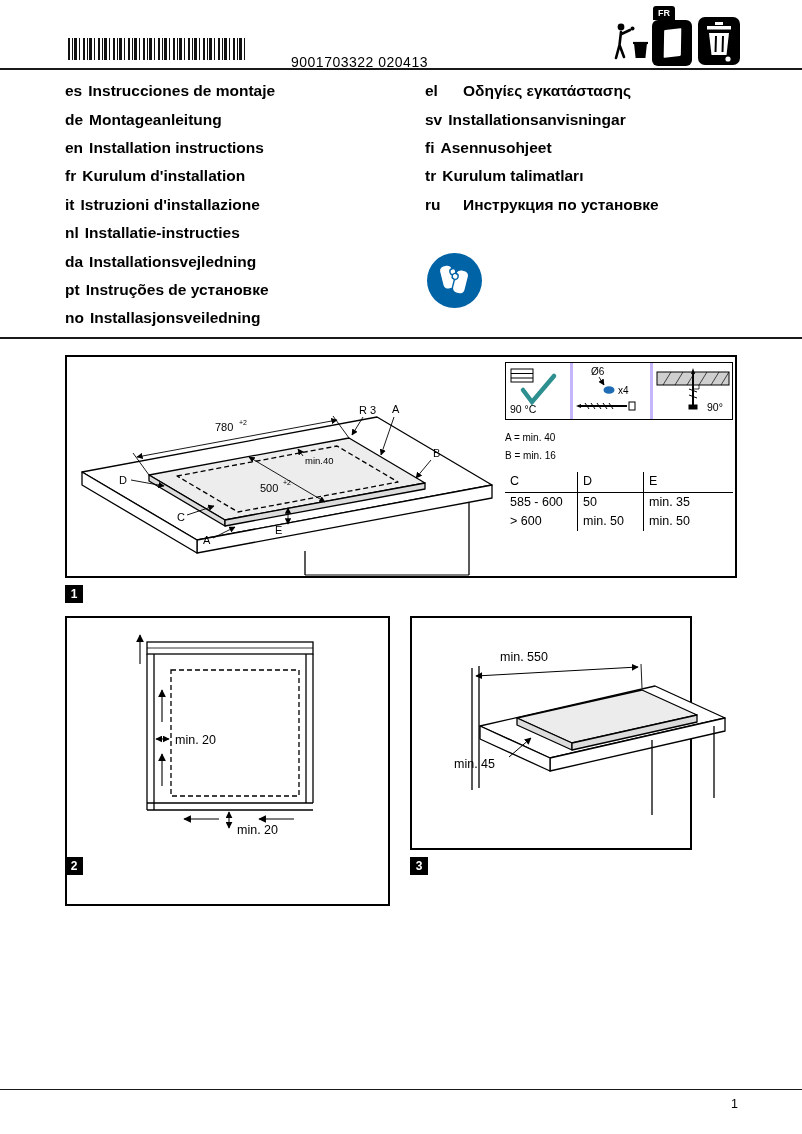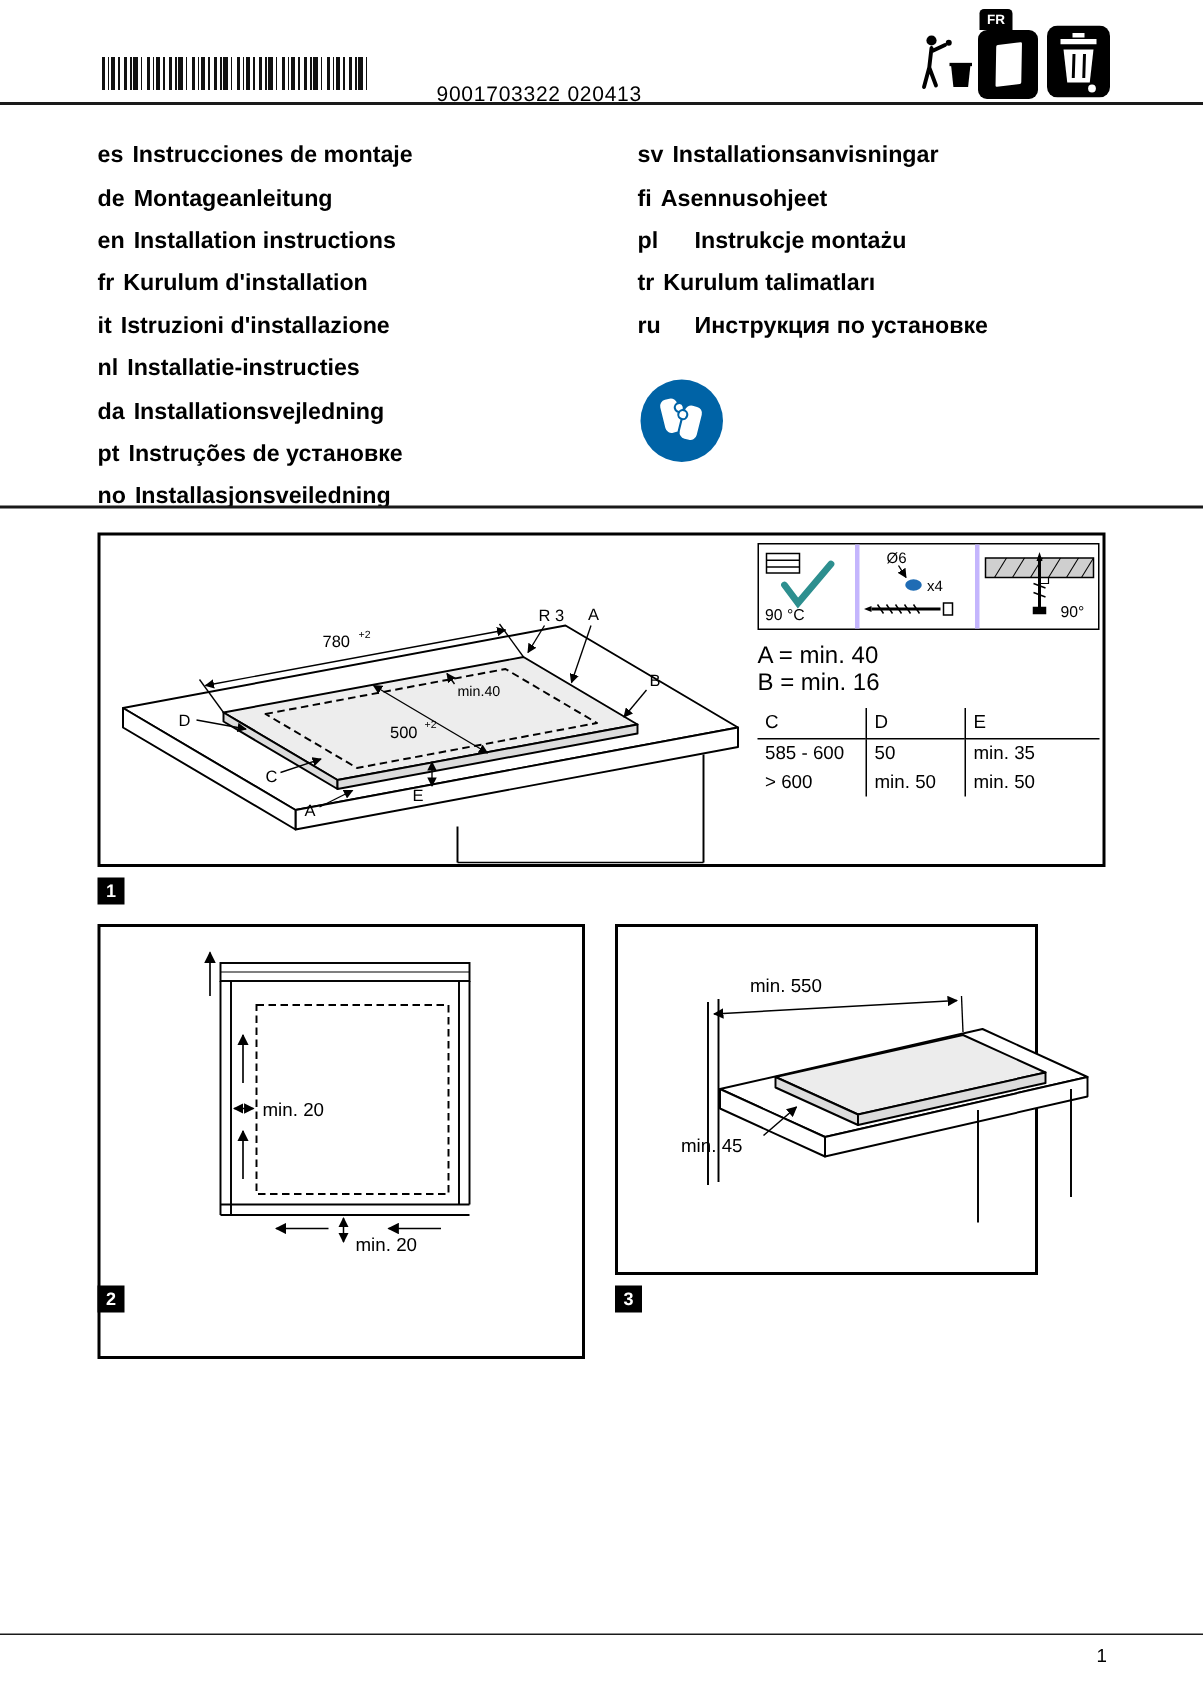--- a/index.html
+++ b/index.html
@@ -16,21 +16,21 @@
   .barcode-num{position:absolute;left:291px;top:54px;font-size:14px;letter-spacing:.5px}
 
   .tidyman{position:absolute;left:608px;top:20px}
   .fr-badge{position:absolute;left:652px;top:6px;width:40px}
   .fr-tab{width:22px;height:14px;background:#000;color:#fff;font-size:9px;font-weight:bold;
           text-align:center;line-height:14px;border-radius:3px 3px 0 0;margin-left:1px}
   .fr-body{width:40px;height:46px;background:#000;border-radius:6px;display:flex;align-items:center;justify-content:center}
   .fr-doc{width:17px;height:28px;background:#fff;transform:skewX(-8deg) rotate(-7deg);border-radius:1px}
   .bin-badge{position:absolute;left:698px;top:17px}
 
-  .lang-col{position:absolute;top:90px;font-weight:bold;font-size:15.5px}
+  .lang-col{position:absolute;top:77px;font-weight:bold;font-size:15.5px}
   .lang-col.left{left:65px}
   .lang-col.right{left:425px}
   .lang-row{height:28.4px;display:flex;align-items:center;white-space:nowrap}
   .lang-code{display:inline-block;margin-right:6px}
   .lang-code.wide{width:38px;margin-right:0}
   .gloves{position:absolute;left:426px;top:252px}
 
   .figure{position:absolute;border:2px solid #000;background:#fff}
   #fig1{left:65px;top:355px;width:672px;height:223px}
   #fig2{left:65px;top:616px;width:325px;height:290px}
@@ -41,21 +41,21 @@
          font-weight:bold;display:flex;align-items:center;justify-content:center}
   #badge1{left:65px;top:585px}
   #badge2{left:65px;top:857px}
   #badge3{left:410px;top:857px}
 
   .fig1-right{position:absolute;left:438px;top:5px;width:228px}
   .insets{display:flex;border:1px solid #000;background:#fff}
   .inset{height:56px;position:relative}
   .inset + .inset{border-left:3px solid #c4b5fd}
   .inset.i1{width:64px}.inset.i2{width:80px}.inset.i3{width:82px}
-  .notes{margin-top:9px;font-size:16px;line-height:18px}
+  .notes{margin-top:9px;font-size:10px;line-height:18px}
   .spec-table{margin-top:7px;display:grid;grid-template-columns:72px 66px 90px;font-size:12.5px}
   .spec-cell{padding:2px 0 3px 5px}
   .spec-cell.c2,.spec-cell.c3{border-left:1px solid #000}
   .spec-head{border-bottom:1px solid #000;padding-bottom:4px}
 
   .page-num{position:absolute;left:731px;top:1097px;font-size:12.5px}
   svg text{font-family:"Liberation Sans",sans-serif}
 </style>
 </head>
 <body>
@@ -140,30 +140,30 @@
         <span>Instruções de установке</span>
       </div>
     <div class="lang-row">
         <span class="lang-code">no</span>
         <span>Installasjonsveiledning</span>
       </div>
   </div>
 
   <div class="lang-col right">
     <div class="lang-row">
+        <span class="lang-code wide">el</span>
+        <span>Οδηγίες εγκατάστασης</span>
+      </div>
+    <div class="lang-row">
         <span class="lang-code">sv</span>
         <span>Installationsanvisningar</span>
       </div>
     <div class="lang-row">
         <span class="lang-code">fi</span>
         <span>Asennusohjeet</span>
-      </div>
-    <div class="lang-row">
-        <span class="lang-code wide">pl</span>
-        <span>Instrukcje montażu</span>
       </div>
     <div class="lang-row">
         <span class="lang-code">tr</span>
         <span>Kurulum talimatları</span>
       </div>
     <div class="lang-row">
         <span class="lang-code wide">ru</span>
         <span>Инструкция по установке</span>
       </div>
   </div>

